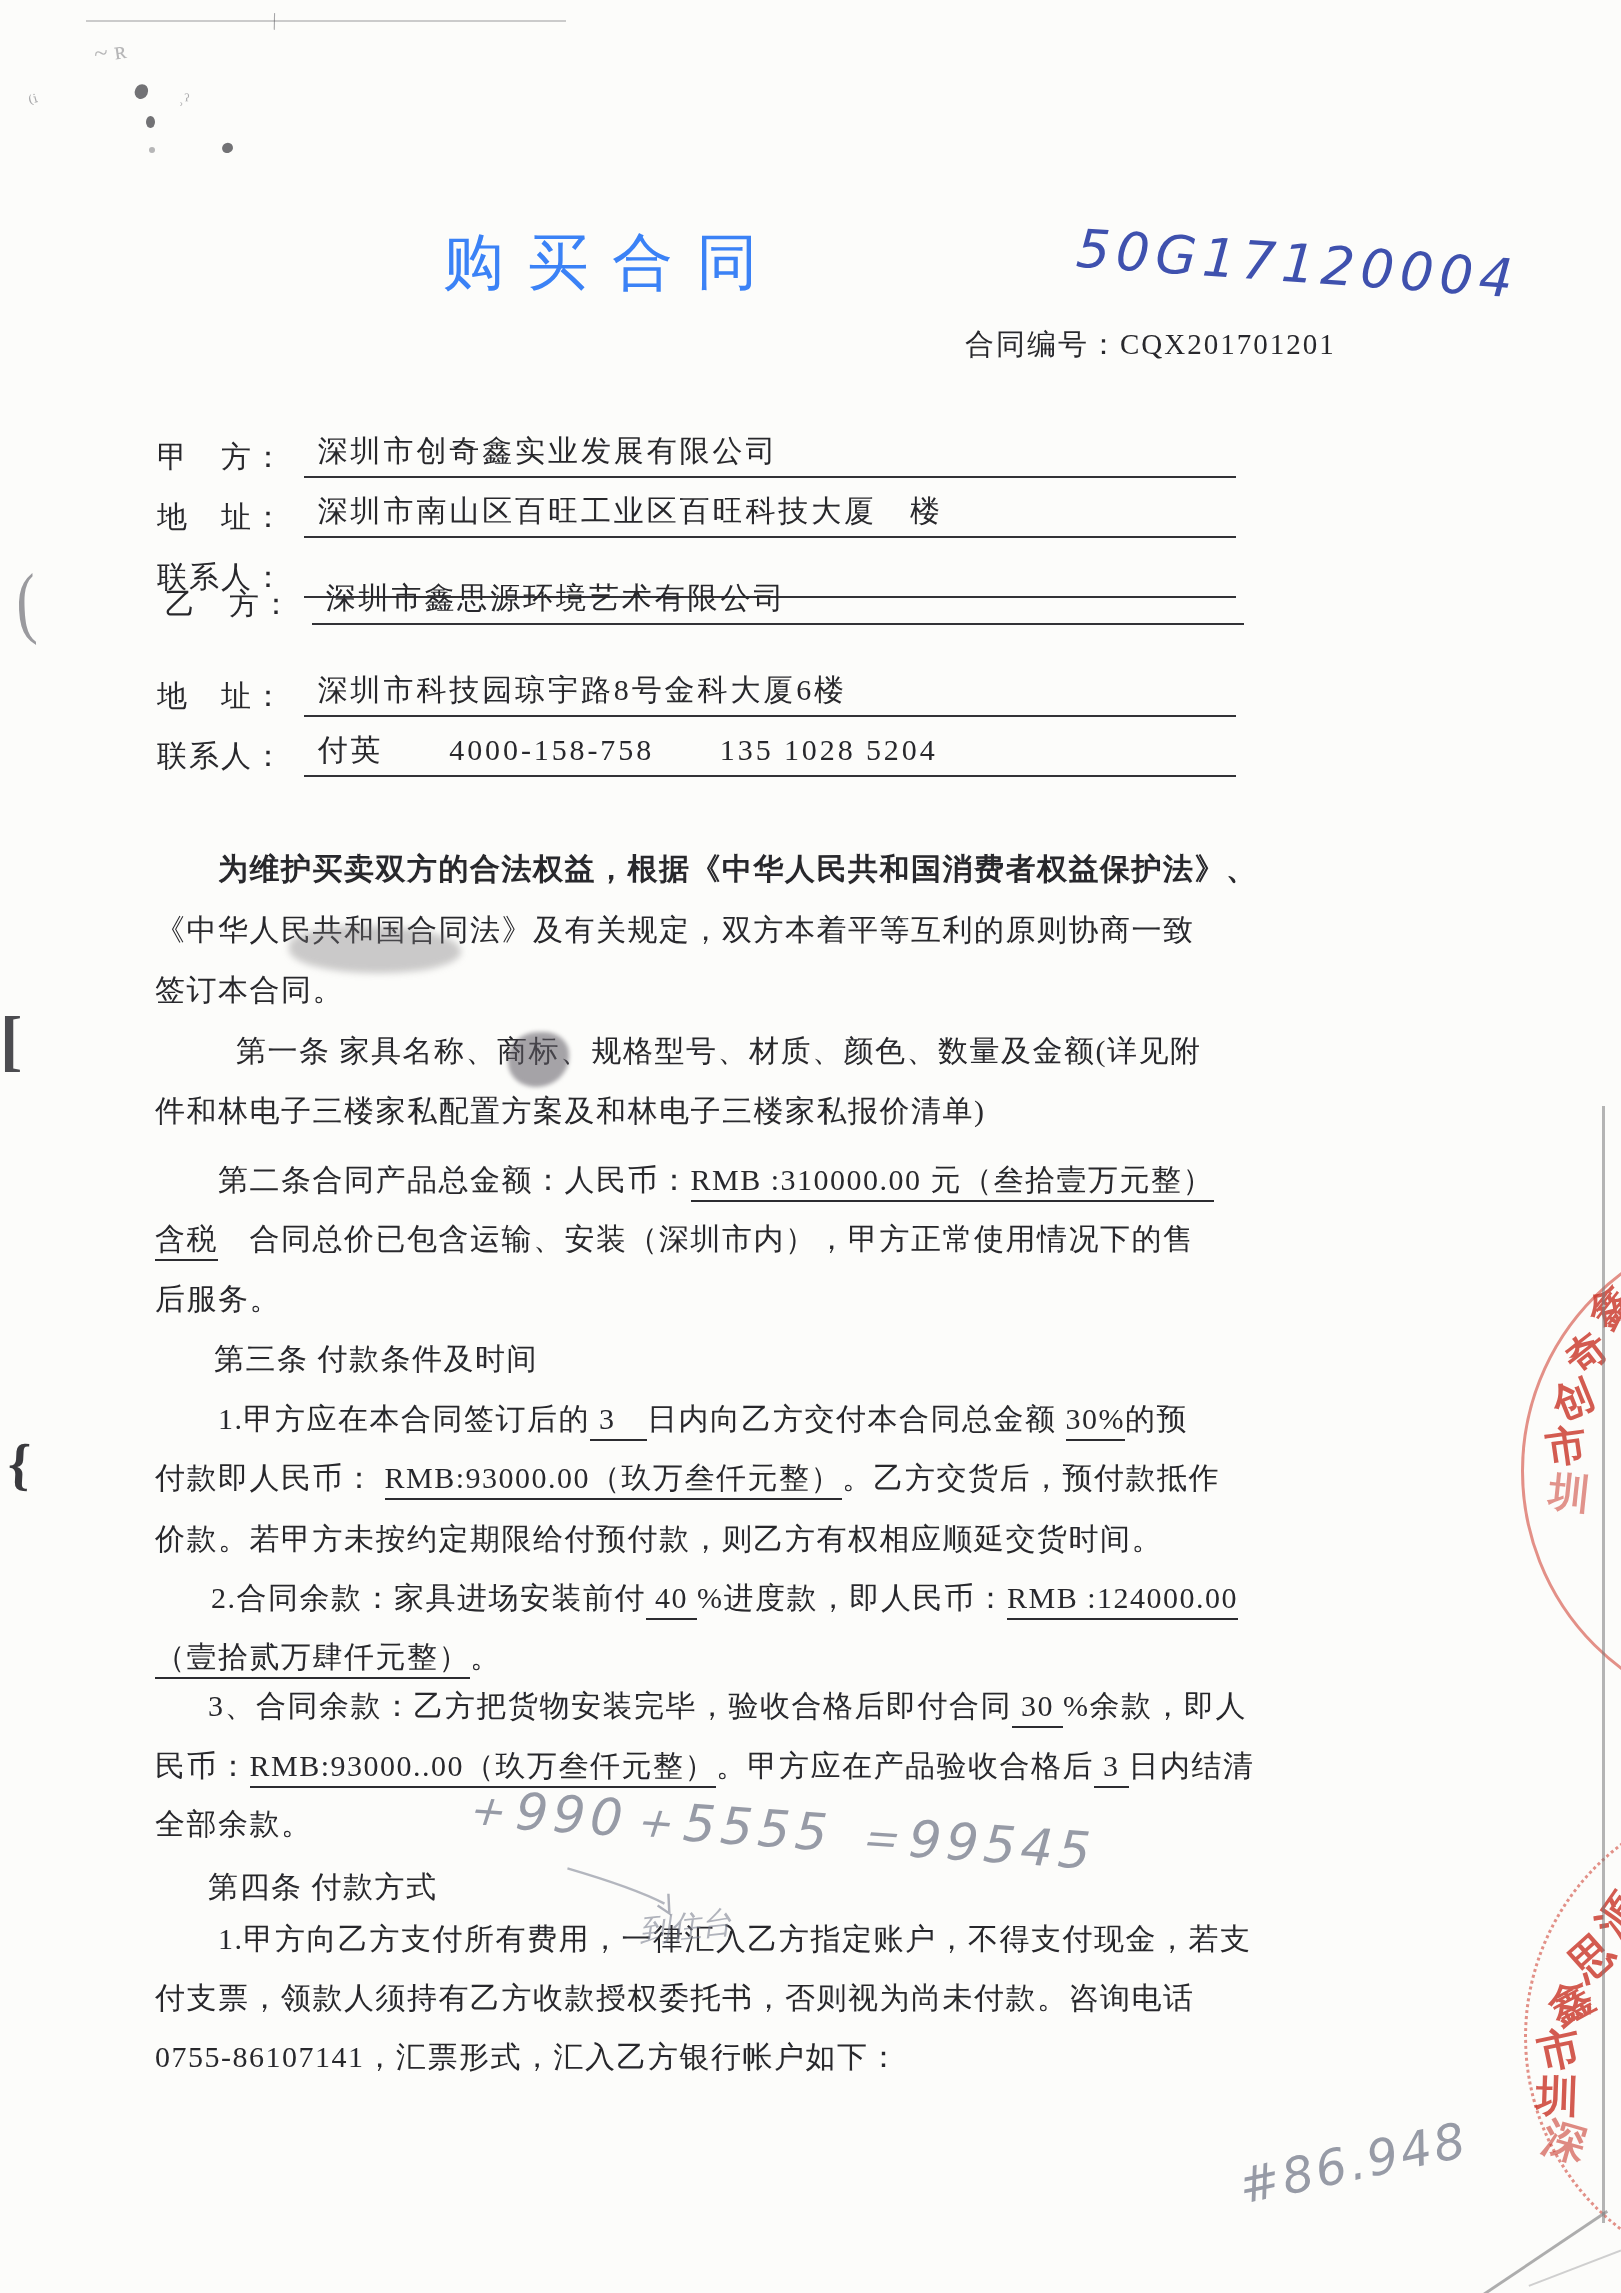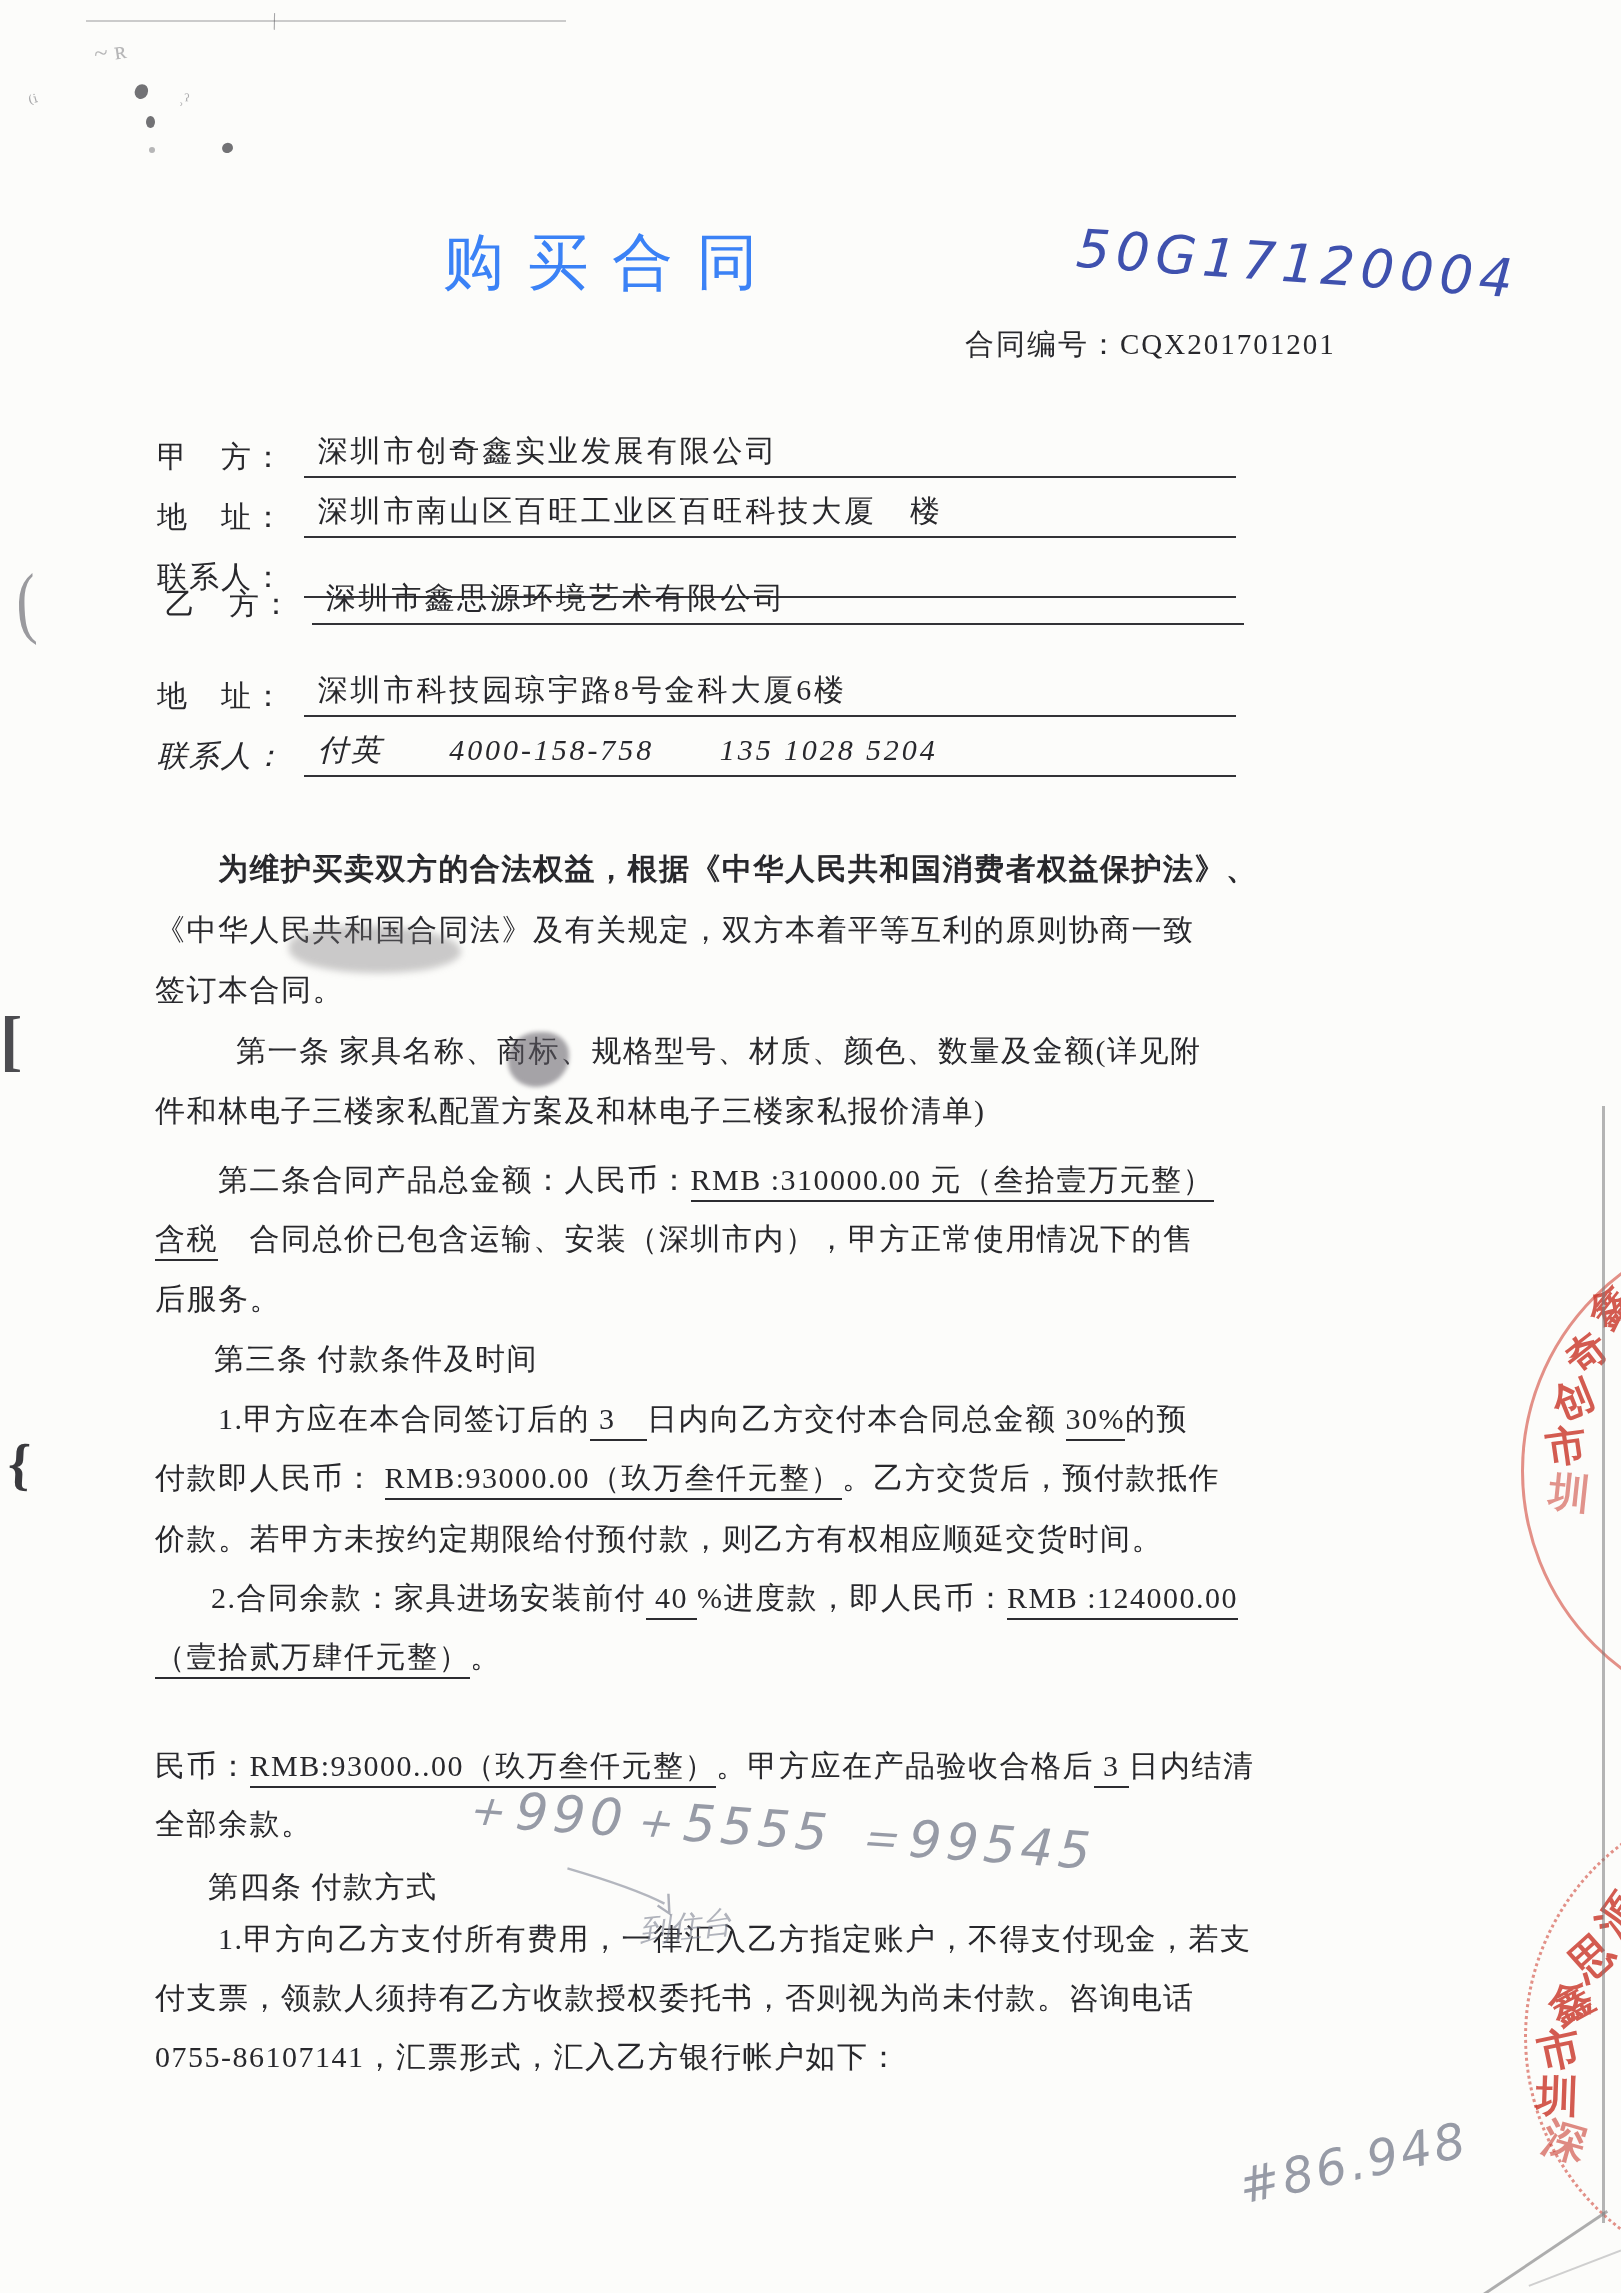--- a/index.html
+++ b/index.html
@@ -74,21 +74,21 @@
   </div>
   <div class="party-row" style="top:551px;">
     <span class="party-label">联系人：</span><span class="party-line"></span>
   </div>
   <div class="party-row" style="top:578px;margin-left:8px;">
     <span class="party-label">乙　方：</span><span class="party-line">深圳市鑫思源环境艺术有限公司</span>
   </div>
   <div class="party-row" style="top:670px;">
     <span class="party-label">地　址：</span><span class="party-line">深圳市科技园琼宇路8号金科大厦6楼</span>
   </div>
-  <div class="party-row" style="top:730px;font-style:italic;">
+  <div class="party-row" style="top:730px;">
     <span class="party-label">联系人：</span><span class="party-line">付英　　4000-158-758　　135 1028 5204</span>
   </div>
 
   <div class="abs bodyline" style="left:218px;top:849px;font-weight:bold;">为维护买卖双方的合法权益，根据《中华人民共和国消费者权益保护法》、</div>
   <div class="abs bodyline" style="left:155px;top:910px;">《中华人民共和国合同法》及有关规定，双方本着平等互利的原则协商一致</div>
   <div class="abs bodyline" style="left:155px;top:970px;">签订本合同。</div>
 
   <div class="abs bodyline" style="left:218px;top:1031px;margin-left:18px;">第一条 家具名称、商标、规格型号、材质、颜色、数量及金额(详见附</div>
   <div class="abs bodyline" style="left:155px;top:1091px;">件和林电子三楼家私配置方案及和林电子三楼家私报价清单)</div>
 
@@ -106,20 +106,23 @@
   </div>
   <div class="abs bodyline" style="left:155px;top:1458px;">
     <span>付款即人民币： </span><span class="u">RMB:93000.00（玖万叁仟元整）</span><span>。乙方交货后，预付款抵作</span>
   </div>
   <div class="abs bodyline" style="left:155px;top:1519px;">价款。若甲方未按约定期限给付预付款，则乙方有权相应顺延交货时间。</div>
   <div class="abs bodyline" style="left:211px;top:1578px;">
     <span>2.合同余款：家具进场安装前付</span><span class="u"> 40 </span><span>%进度款，即人民币：</span><span class="u">RMB :124000.00</span>
   </div>
   <div class="abs bodyline" style="left:155px;top:1637px;">
     <span class="u">（壹拾贰万肆仟元整）</span><span>。</span>
+  </div>
+  <div class="abs bodyline" style="left:208px;top:1686px;">
+    <span>3、合同余款：乙方把货物安装完毕，验收合格后即付合同</span><span class="u"> 30 </span><span>%余款，即人</span>
   </div>
   <div class="abs bodyline" style="left:155px;top:1746px;">
     <span>民币：</span><span class="u">RMB:93000..00（玖万叁仟元整）</span><span>。甲方应在产品验收合格后</span><span class="u"> 3 </span><span>日内结清</span>
   </div>
   <div class="abs bodyline" style="left:155px;top:1804px;">全部余款。</div>
 
   <div class="abs bodyline" style="left:208px;top:1867px;">第四条 付款方式</div>
   <div class="abs bodyline" style="left:218px;top:1919px;">1.甲方向乙方支付所有费用，一律汇入乙方指定账户，不得支付现金，若支</div>
   <div class="abs bodyline" style="left:155px;top:1978px;">付支票，领款人须持有乙方收款授权委托书，否则视为尚未付款。咨询电话</div>
   <div class="abs bodyline" style="left:155px;top:2037px;">0755-86107141，汇票形式，汇入乙方银行帐户如下：</div>

